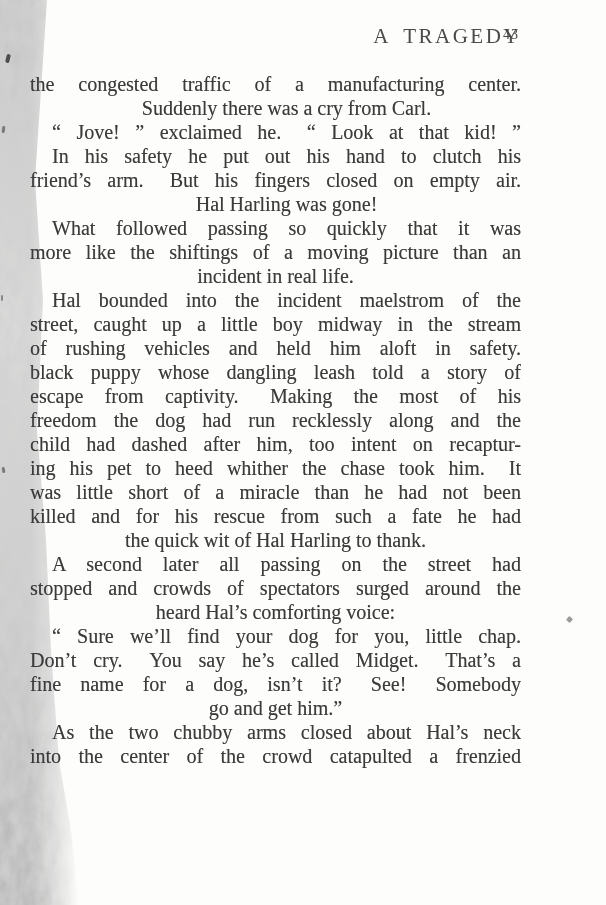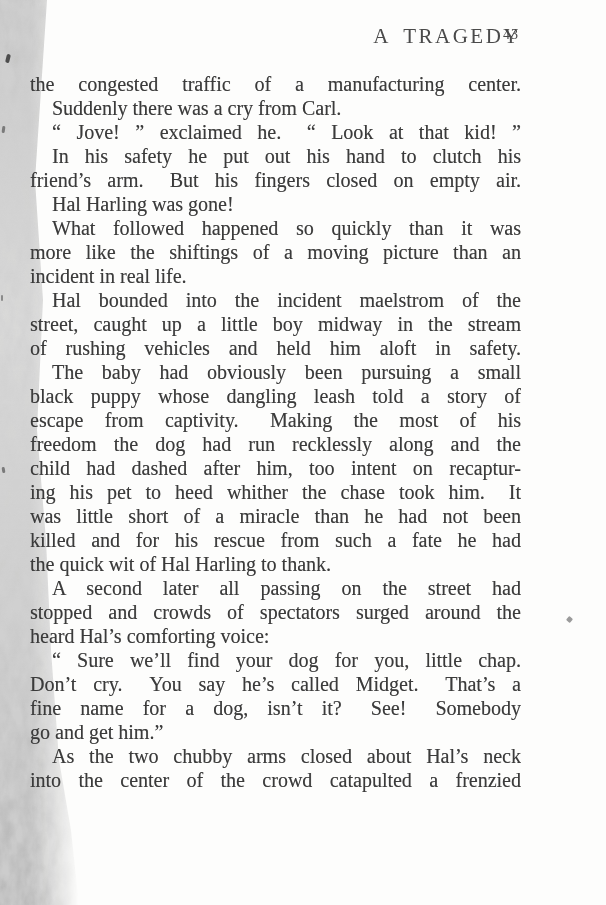--- a/index.html
+++ b/index.html
@@ -32,20 +32,21 @@
   .title{
     display:block;text-align:right;
     font-size:21px;letter-spacing:2.5px;word-spacing:6px;
     color:#4a4a4a;
   }
   .pagenum{position:absolute;right:2px;top:3px;font-size:14px;letter-spacing:1px;color:#474747;}
   .lines{margin-top:22px;}
   .line{
     font-size:20px;line-height:24px;height:24px;overflow:hidden;
     text-shadow:.2px .2px 0 rgba(59,59,59,.45);
+    text-align:center;
   }
   .line.in{padding-left:22px;}
   .line.j{text-align:justify;}
   .line.j::after{content:"";display:inline-block;width:100%;height:0;}
   
   .speck{position:absolute;background:#666;border-radius:2px;}
   .s1{left:6px;top:54px;width:4px;height:9px;transform:rotate(14deg);background:#4d4d4d;}
   .s2{left:2px;top:126px;width:3px;height:7px;transform:rotate(8deg);background:#7a7a7a;}
   .s3{left:1px;top:295px;width:2px;height:6px;background:#8a8a8a;}
   .s4{left:2px;top:467px;width:3px;height:6px;transform:rotate(-10deg);background:#7a7a7a;}
@@ -71,27 +72,26 @@
       <span class="title">A TRAGEDY</span>
       <span class="pagenum">43</span>
     </div>
     <div class="lines">
         <div class="line j">the congested traffic of a manufacturing center.</div>
         <div class="line in">Suddenly there was a cry from Carl.</div>
         <div class="line j in">“ Jove! ” exclaimed he.  “ Look at that kid! ”</div>
         <div class="line j in">In his safety he put out his hand to clutch his</div>
         <div class="line j">friend’s arm.  But his fingers closed on empty air.</div>
         <div class="line in">Hal Harling was gone!</div>
-        <div class="line j in">What followed happened so quickly than it was</div>
+        <div class="line j in">What followed passing so quickly that it was</div>
         <div class="line j">more like the shiftings of a moving picture than an</div>
         <div class="line">incident in real life.</div>
         <div class="line j in">Hal bounded into the incident maelstrom of the</div>
         <div class="line j">street, caught up a little boy midway in the stream</div>
         <div class="line j">of rushing vehicles and held him aloft in safety.</div>
-        <div class="line j in">The baby had obviously been pursuing a small</div>
         <div class="line j">black puppy whose dangling leash told a story of</div>
         <div class="line j">escape from captivity.  Making the most of his</div>
         <div class="line j">freedom the dog had run recklessly along and the</div>
         <div class="line j">child had dashed after him, too intent on recaptur-</div>
         <div class="line j">ing his pet to heed whither the chase took him.  It</div>
         <div class="line j">was little short of a miracle than he had not been</div>
         <div class="line j">killed and for his rescue from such a fate he had</div>
         <div class="line">the quick wit of Hal Harling to thank.</div>
         <div class="line j in">A second later all passing on the street had</div>
         <div class="line j">stopped and crowds of spectators surged around the</div>

